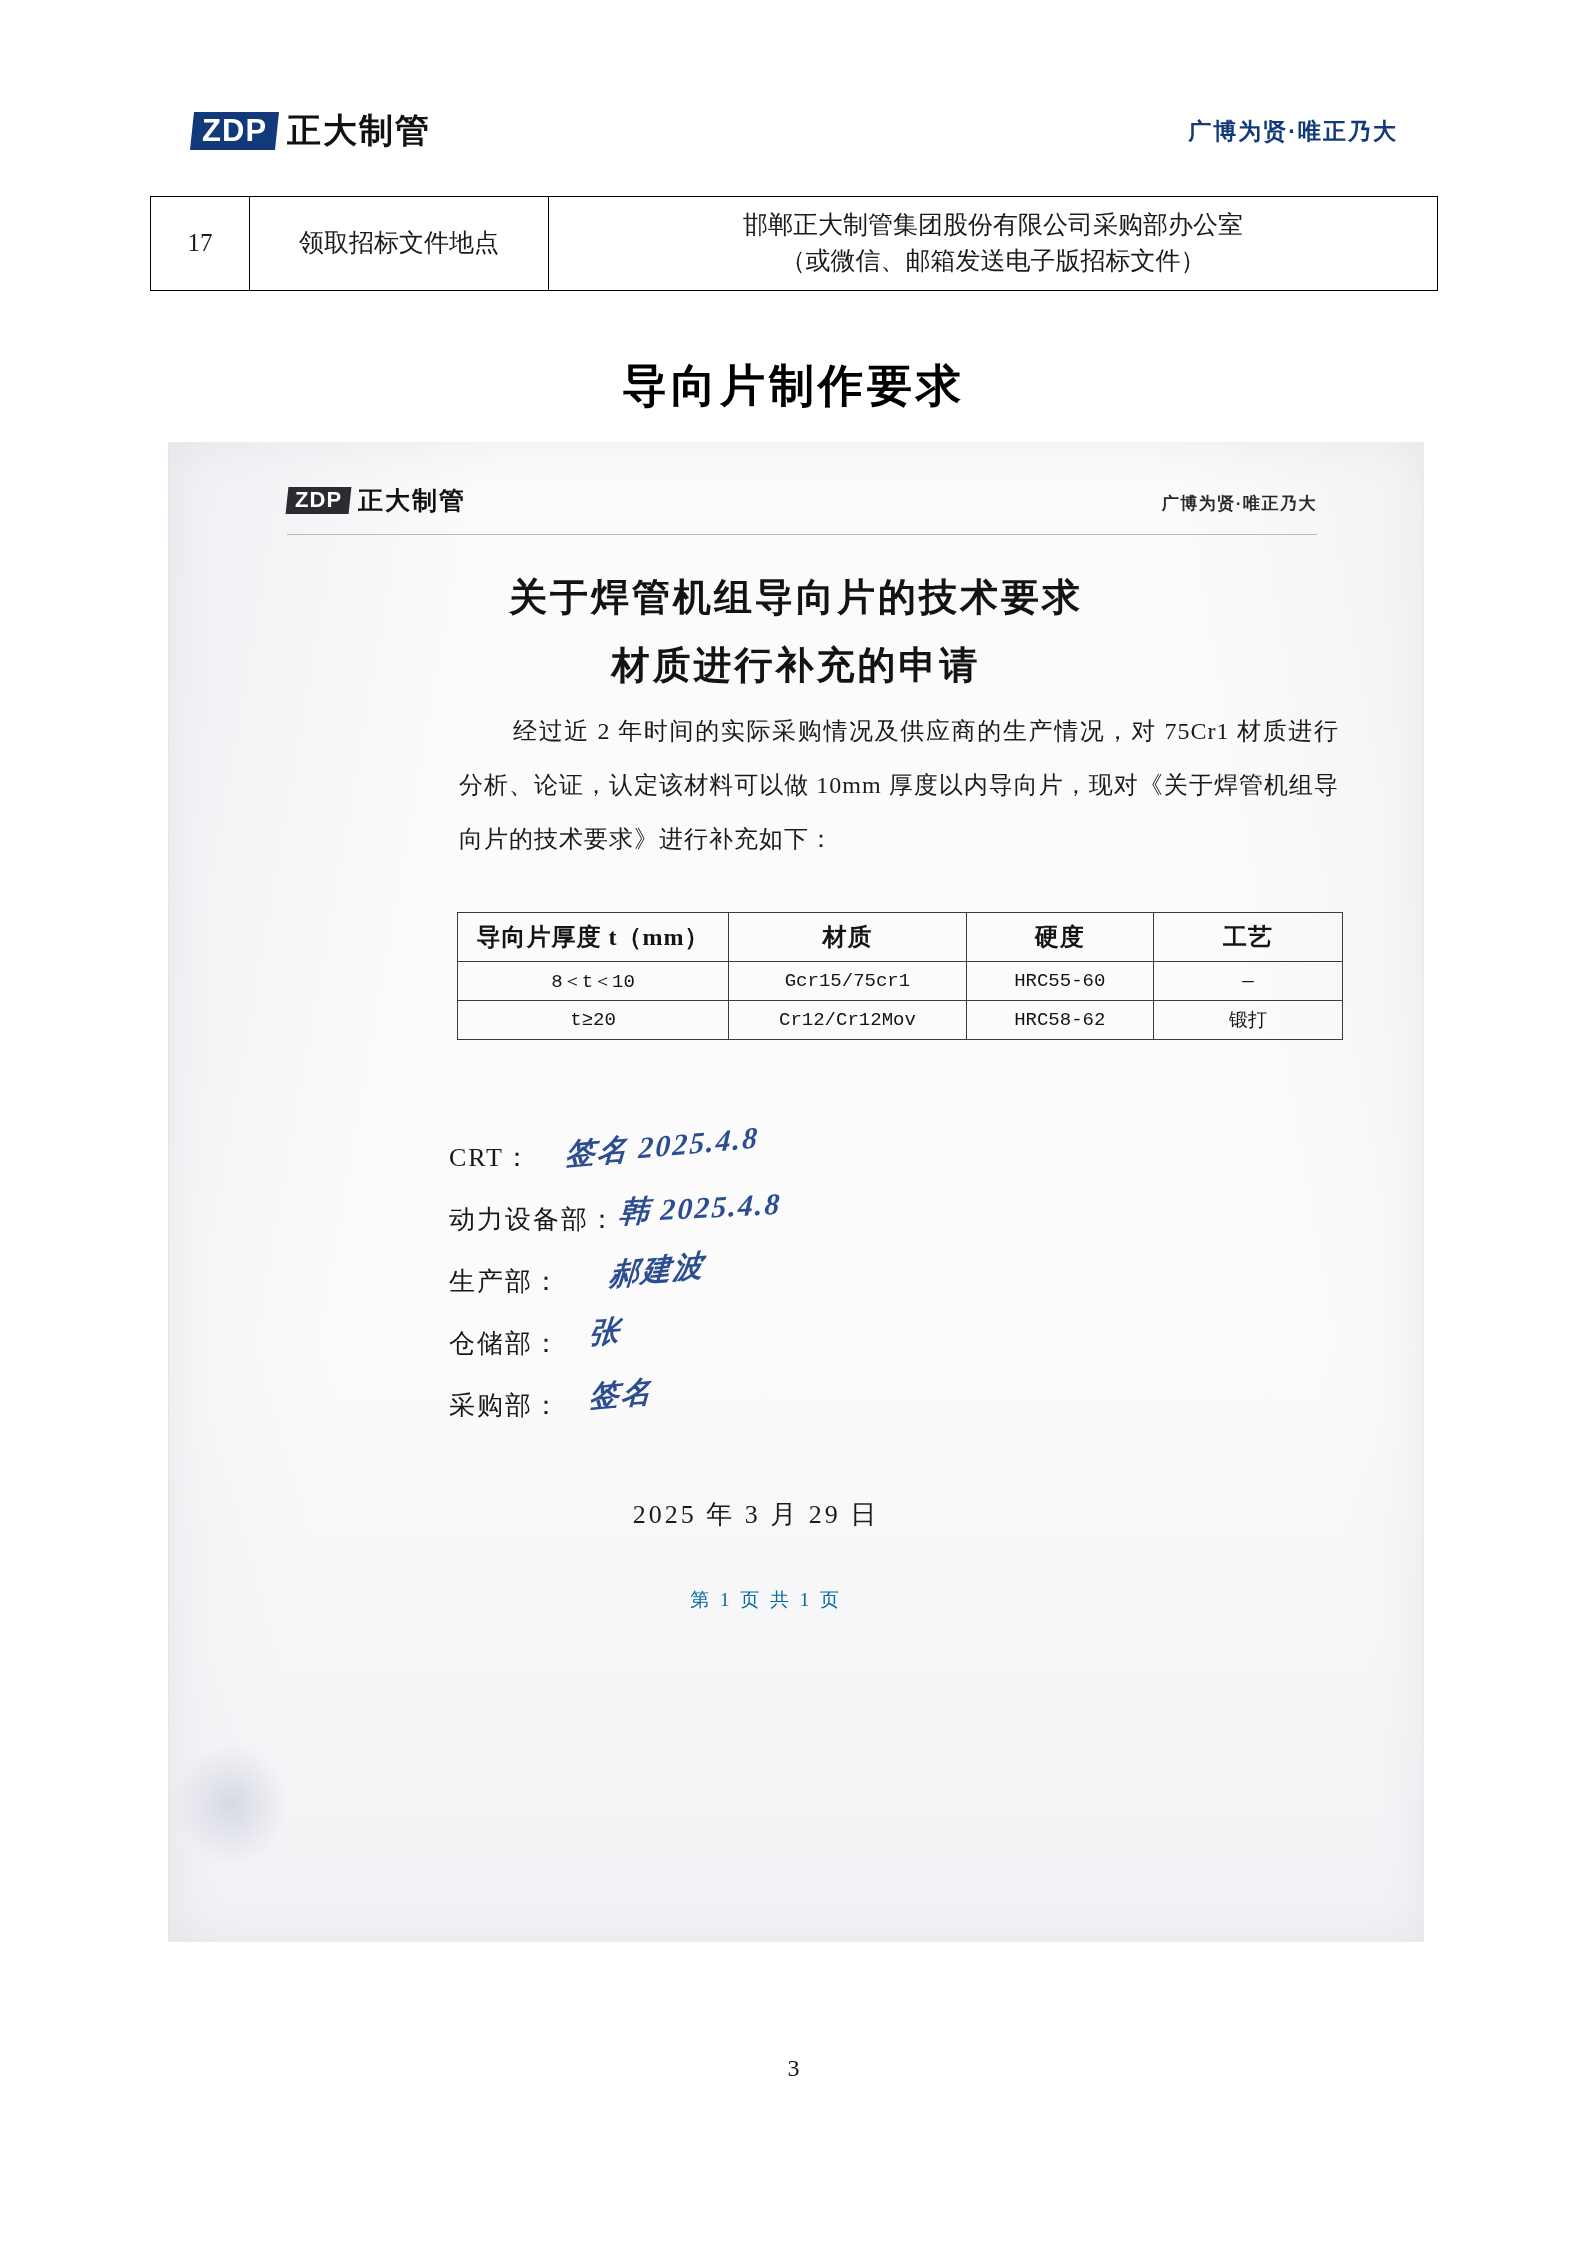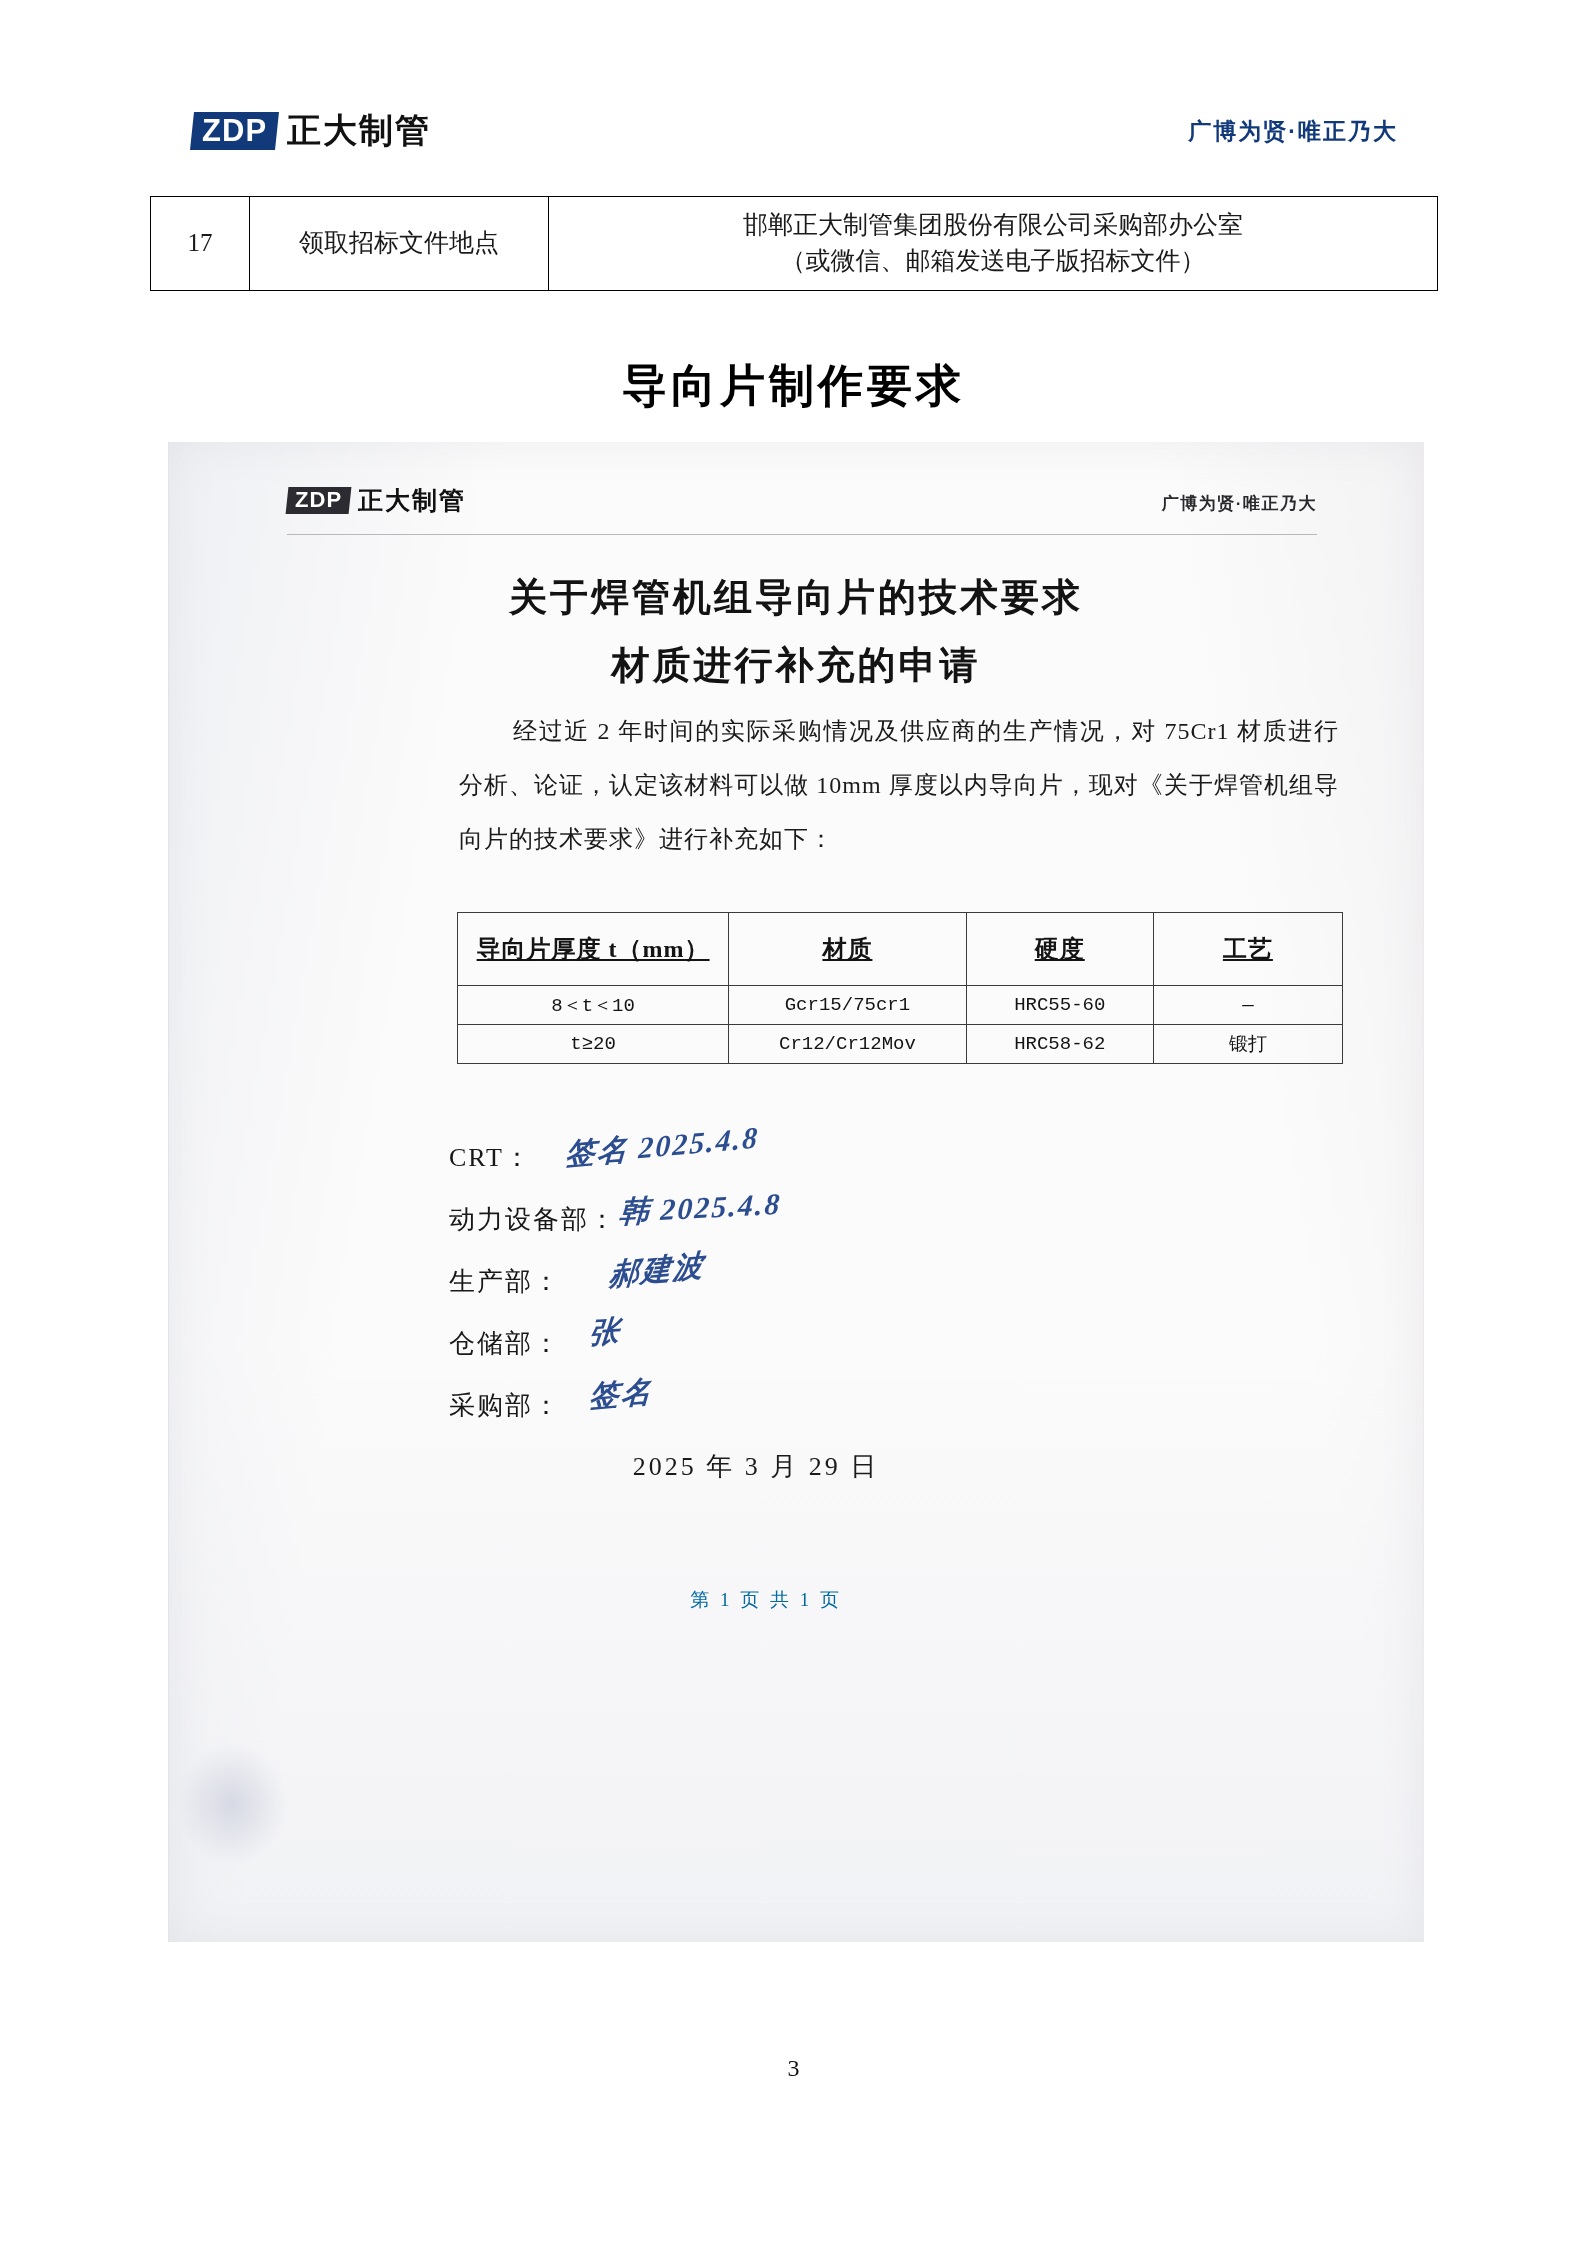--- a/index.html
+++ b/index.html
@@ -214,23 +214,22 @@
   }
   .spec th, .spec td {
     border: 1px solid #3b3b3b;
     text-align: center;
     font-family: "Liberation Serif", serif;
     color: #141414;
   }
   .spec th {
     font-size: 24px;
     font-weight: bold;
-    padding: 20px 2px;
+    padding: 8px 2px;
     letter-spacing: 1px;
-    text-decoration: underline;
   }
   .spec td {
     font-size: 19px;
     padding: 6px 2px;
     font-family: "Liberation Mono", monospace;
   }
   .spec col.a { width: 258px; }
   .spec col.b { width: 226px; }
   .spec col.c { width: 178px; }
   .spec col.d { width: 180px; }
@@ -266,21 +265,21 @@
   }
   .sig-row.r1 .sig-ink { left: 116px; transform: rotate(-5deg) skewX(-8deg); }
   .sig-row.r2 .sig-ink { left: 170px; transform: rotate(-3deg) skewX(-6deg); }
   .sig-row.r3 .sig-ink { left: 160px; transform: rotate(-6deg) skewX(-10deg); }
   .sig-row.r4 .sig-ink { left: 140px; transform: rotate(-4deg) skewX(-9deg); }
   .sig-row.r5 .sig-ink { left: 140px; transform: rotate(-5deg) skewX(-7deg); }
 
   .doc-date {
     position: absolute;
     left: 0;
-    top: 1007px;
+    top: 1055px;
     width: 100%;
     text-align: center;
     padding-right: 80px;
     box-sizing: border-box;
     font-family: "Liberation Serif", serif;
     font-size: 26px;
     letter-spacing: 3px;
     color: #1b1b1b;
   }
   .doc-footer {

